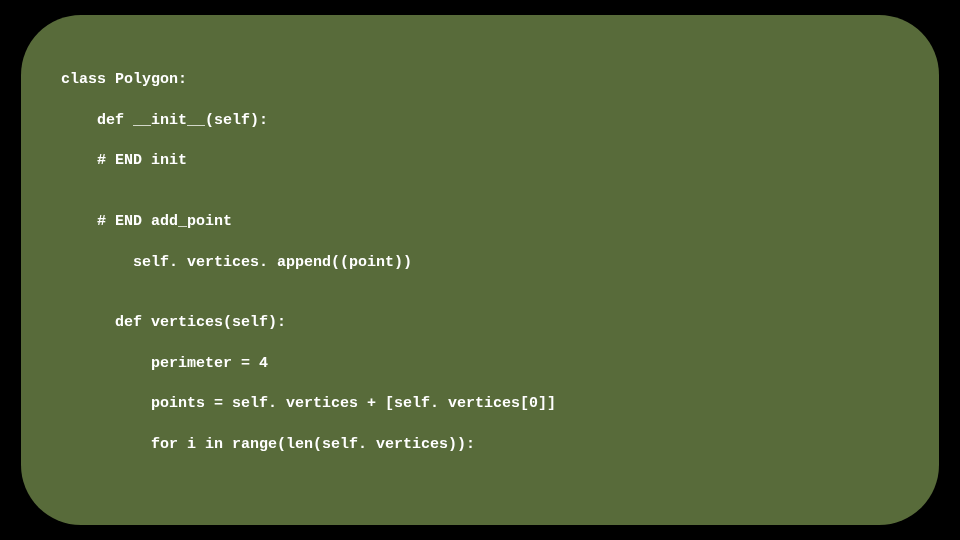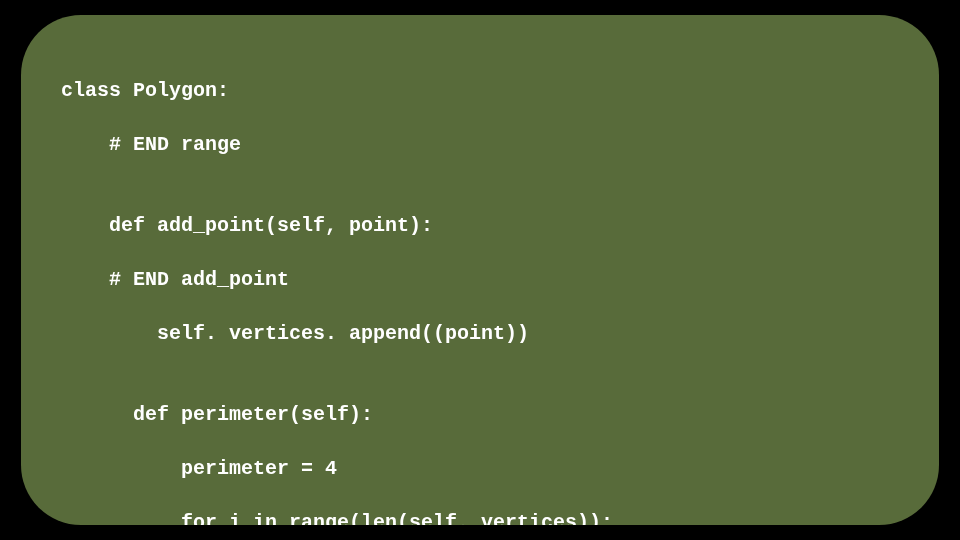--- a/index.html
+++ b/index.html
@@ -11,41 +11,42 @@
     justify-content: center;
     font-family: "Courier New", Courier, monospace;
   }
   .slide {
     width: 918px;
     height: 510px;
     background: #586b3a;
     border-radius: 60px;
     padding: 35px 40px;
     color: #ffffff;
-    font-size: 20px;
+    font-size: 15px;
     line-height: 1.35;
     font-weight: bold;
     white-space: pre;
     overflow: hidden;
   }
   .code-line { display: block; }
 </style>
 </head>
 <body>
 
 <div class="slide">
 <span class="code-line">class Polygon:</span>
-<span class="code-line">    # END range</span>
+<span class="code-line">    def __init__(self):</span>
+<span class="code-line">    # END init</span>
 <span class="code-line"></span>
-<span class="code-line">    def add_point(self, point):</span>
 <span class="code-line">    # END add_point</span>
 <span class="code-line">        self. vertices. append((point))</span>
 <span class="code-line"></span>
-<span class="code-line">      def perimeter(self):</span>
+<span class="code-line">      def vertices(self):</span>
 <span class="code-line">          perimeter = 4</span>
+<span class="code-line">          points = self. vertices + [self. vertices[0]]</span>
 <span class="code-line">          for i in range(len(self. vertices)):</span>
 
 
 
 
 <span class="code-line"></span>
 
 </div>
 
 </body></html>

